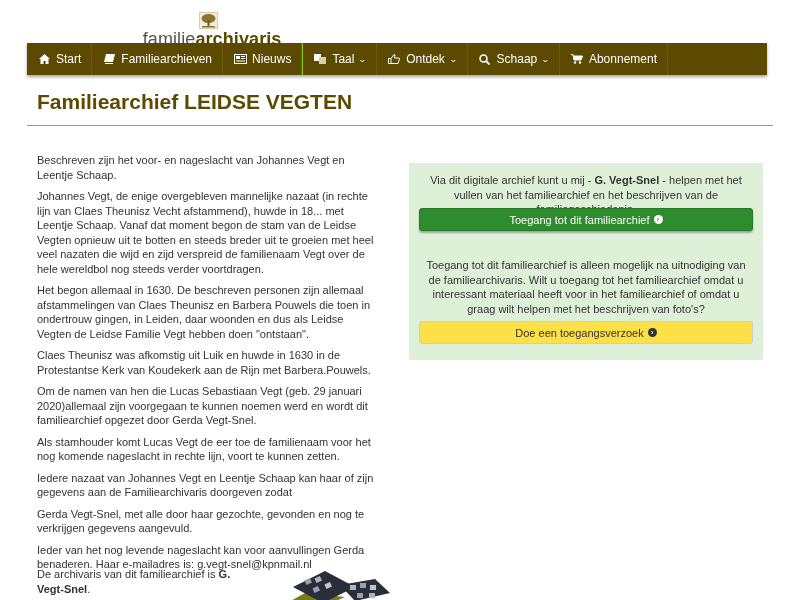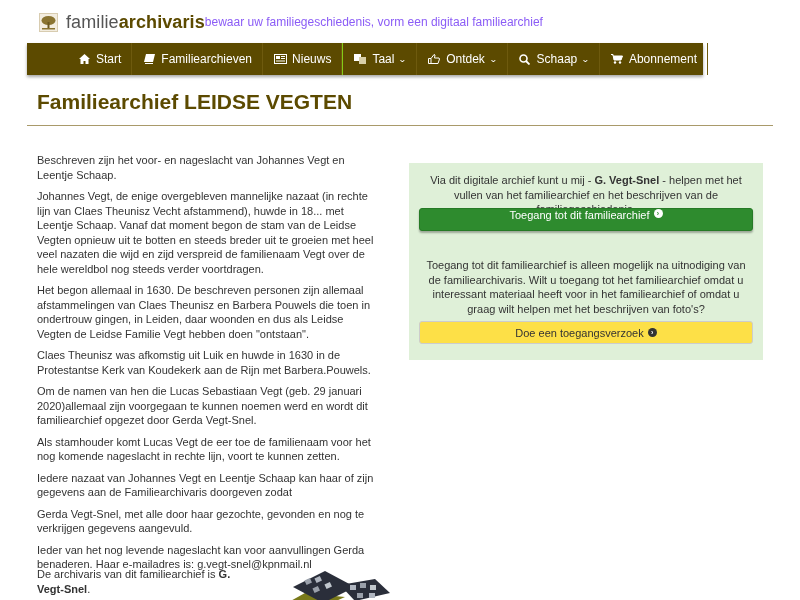--- a/index.html
+++ b/index.html
@@ -1,46 +1,46 @@
 <!DOCTYPE html>
 <html><head>
 <meta charset="utf-8">
 <style>
   * { box-sizing: border-box; margin: 0; padding: 0; }
   html, body { width: 800px; height: 600px; overflow: hidden; background: #ffffff; }
   body { font-family: "Liberation Sans", sans-serif; color: #333333; font-size: 11px; position: relative; }
 
-  .brand { position: absolute; left: 39px; top: 12px; height: 20px; display: flex; align-items: center; }
+  .brand { position: absolute; left: 39px; top: 12px; height: 20px; display: flex; align-items: center; flex-direction: column; }
   .logo { width: 19px; height: 19px; background: #f3ede0; border: 1px solid #d8ccb0; display: flex; align-items: center; justify-content: center; }
   .logo svg { display: block; }
   .brand-name { margin-left: 8px; font-size: 18px; color: #555555; letter-spacing: 0.1px; }
   .brand-name b { color: #5c4a00; font-weight: bold; }
   .tagline { font-size: 12px; color: #8b5cf6; }
 
-  .navbar { position: absolute; left: 27px; top: 43px; width: 676px; height: 32px; background: #5c4a00; display: flex; box-shadow: 0 2px 3px rgba(0,0,0,0.35); padding-left: 40px; }
+  .navbar { position: absolute; left: 27px; top: 43px; width: 740px; height: 32px; background: #5c4a00; display: flex; box-shadow: 0 2px 3px rgba(0,0,0,0.35); }
   .nav-item { height: 32px; display: flex; align-items: center; padding: 0 10px; color: #ffffff; font-size: 12px; border-right: 1px solid #6e5a0e; cursor: pointer; white-space: nowrap; }
   .nav-item.right-first { border-left: 1px solid #84cc16; }
   .nav-spacer { flex: 1; }
   .nav-icon { width: 14px; display: inline-flex; justify-content: center; margin-right: 5px; font-size: 10px; }
   .caret { margin-left: 5px; font-size: 8px; display: inline-block; transform: scaleX(1.3); }
   .nav-item.last { border-right: none; margin-top: 36px; }
 
   .page-title { position: absolute; left: 37px; top: 90px; font-size: 21px; color: #5c4a00; font-weight: bold; }
   .title-rule { position: absolute; left: 27px; top: 125px; width: 746px; height: 1px; background: #a99a6a; }
 
   .content { position: absolute; left: 37px; top: 153px; width: 340px; font-size: 11px; line-height: 14.5px; color: #333333; }
   .content p { margin-bottom: 7px; }
 
   .archivist { position: absolute; left: 37px; top: 567px; width: 215px; font-size: 11px; line-height: 14.5px; }
   .album { position: absolute; left: 285px; top: 565px; }
 
   .panel { position: absolute; left: 409px; top: 163px; width: 354px; height: 197px; background: #dff0d8; }
   .panel-text { position: absolute; left: 10px; width: 334px; text-align: center; font-size: 11px; line-height: 14.5px; color: #333333; }
   .panel-text b { font-weight: bold; }
-  .btn-green { position: absolute; left: 10px; top: 45px; width: 334px; height: 23px; background: #2e8b2e; color: #ffffff; border-radius: 3px; display: flex; align-items: flex-start; justify-content: center; font-size: 11px; box-shadow: 0 2px 2px rgba(0,0,0,0.3); border: 1px solid #267a26; cursor: pointer; }
+  .btn-green { position: absolute; left: 10px; top: 45px; width: 334px; height: 23px; background: #2e8b2e; color: #ffffff; border-radius: 3px; display: flex; align-items: center; justify-content: center; font-size: 11px; box-shadow: 0 2px 2px rgba(0,0,0,0.3); border: 1px solid #267a26; cursor: pointer; }
   .btn-white { position: absolute; left: 10px; top: 158px; width: 334px; height: 23px; background: #fde047; color: #333333; border-radius: 3px; display: flex; align-items: center; justify-content: center; font-size: 11px; border: 1px solid #cccccc; cursor: pointer; }
   .circle-arrow { display: inline-flex; width: 9px; height: 9px; border-radius: 50%; align-items: center; justify-content: center; margin-left: 4px; font-size: 7px; font-weight: bold; line-height: 1; }
   .btn-green .circle-arrow { background: #ffffff; color: #2e8b2e; }
   .btn-white .circle-arrow { background: #333333; color: #ffffff; }
 </style>
 </head>
 <body>
 
 <div class="brand">
   <span class="logo">

